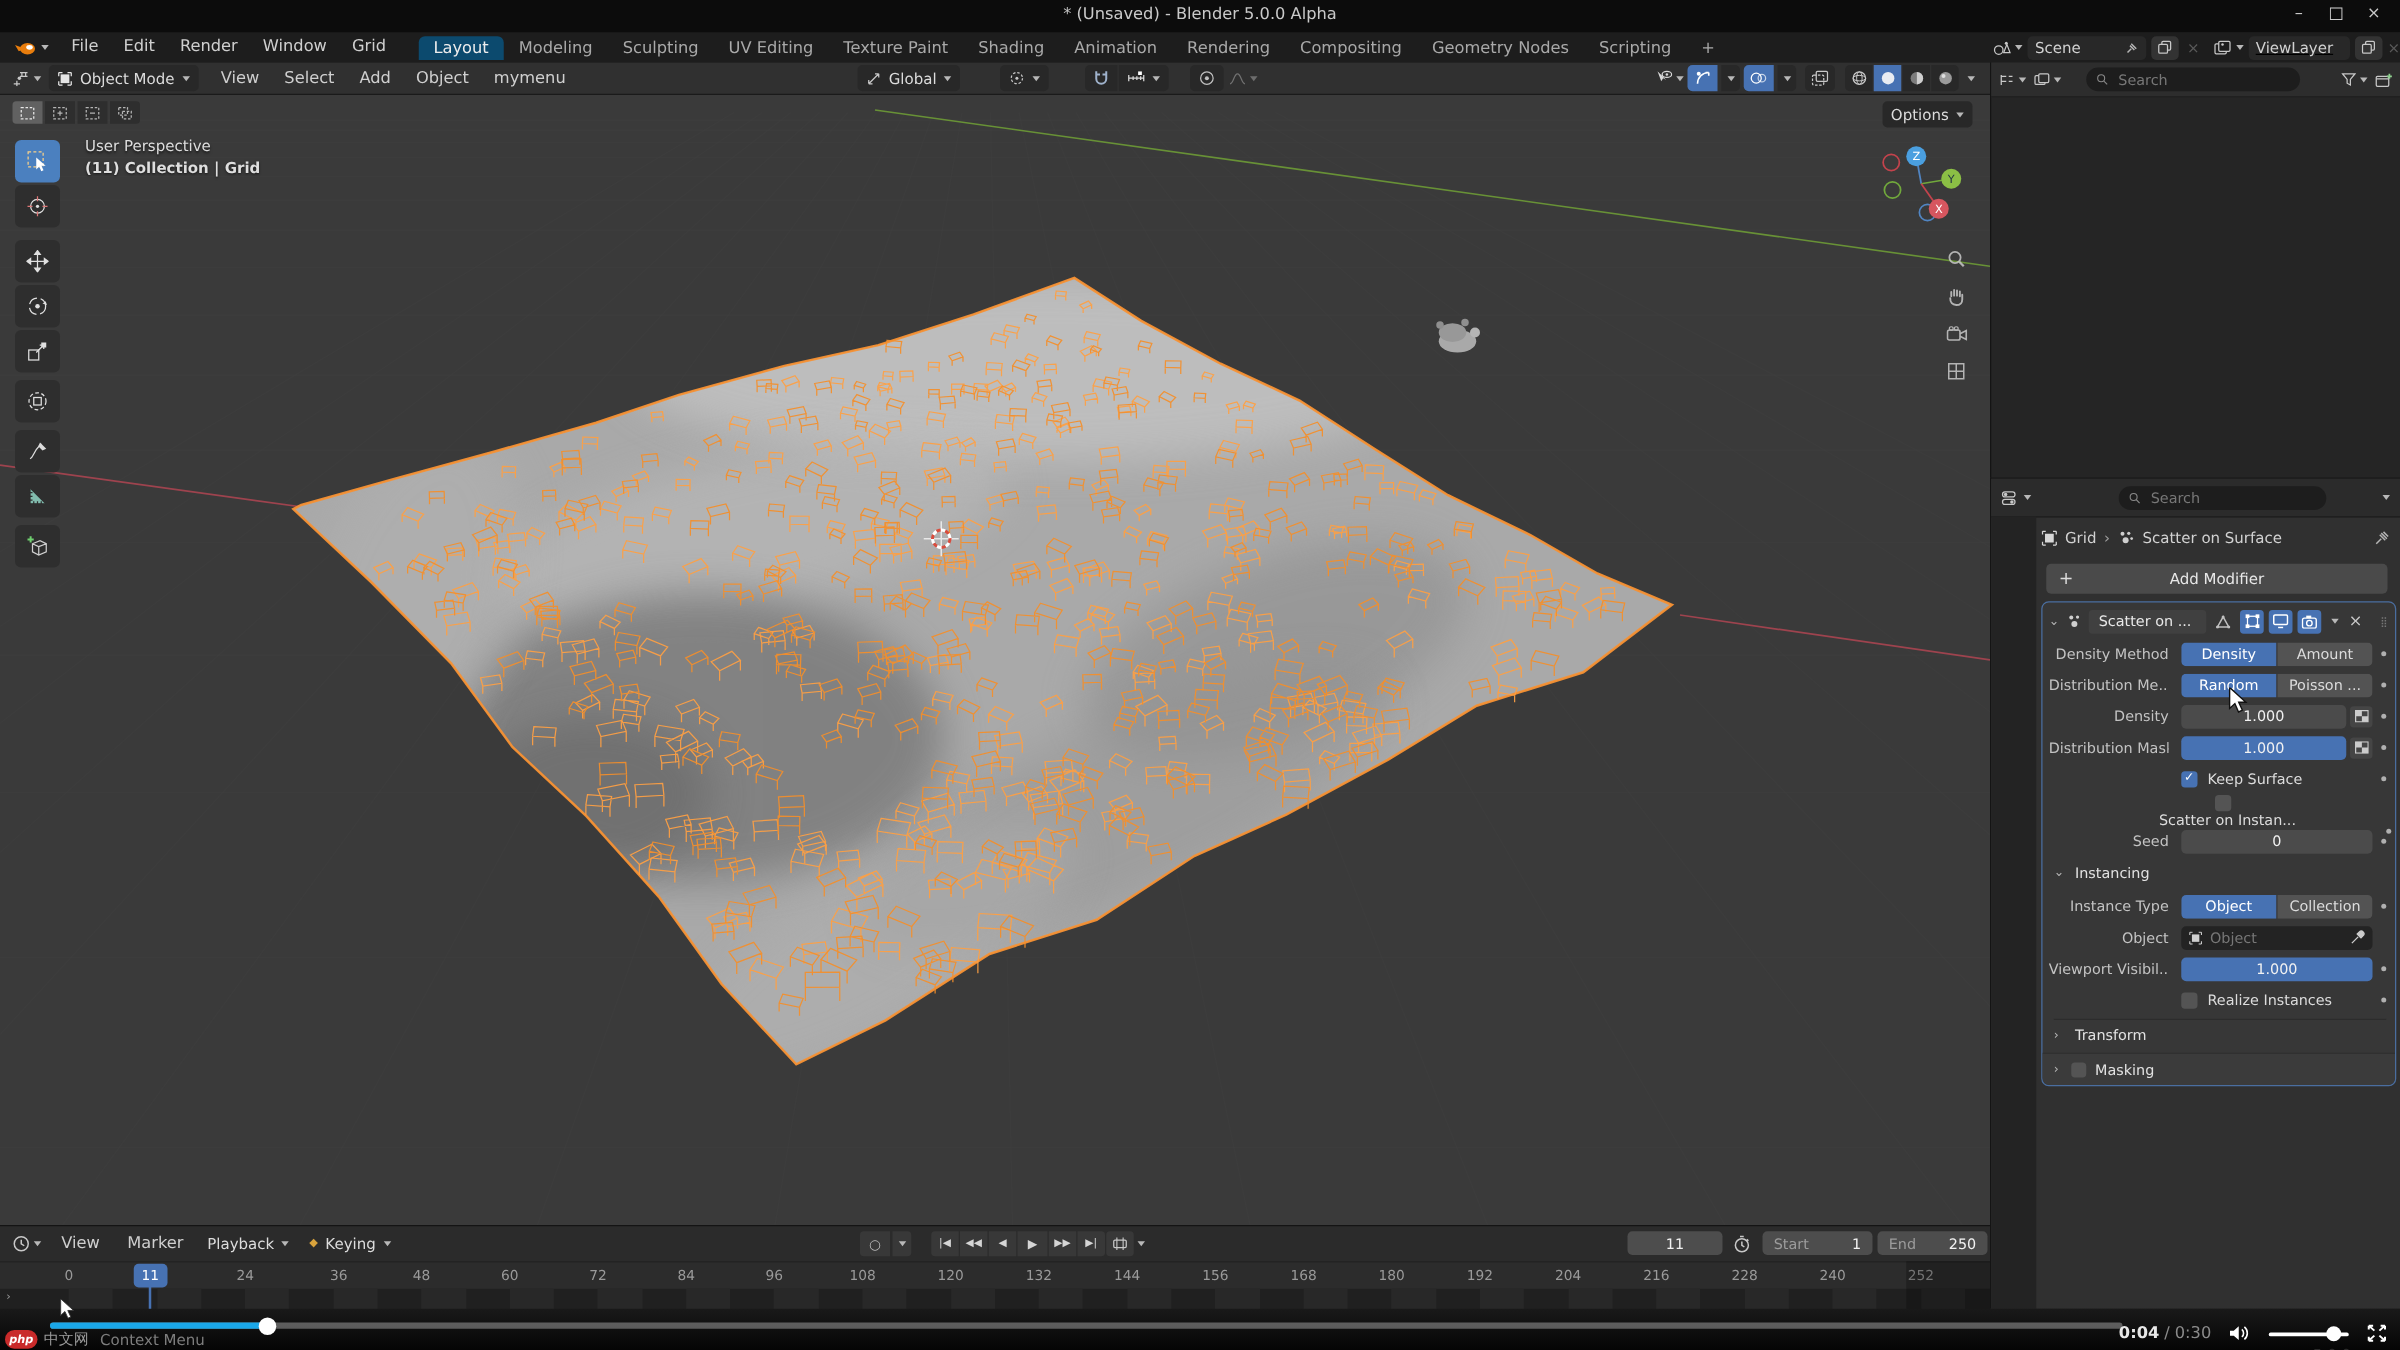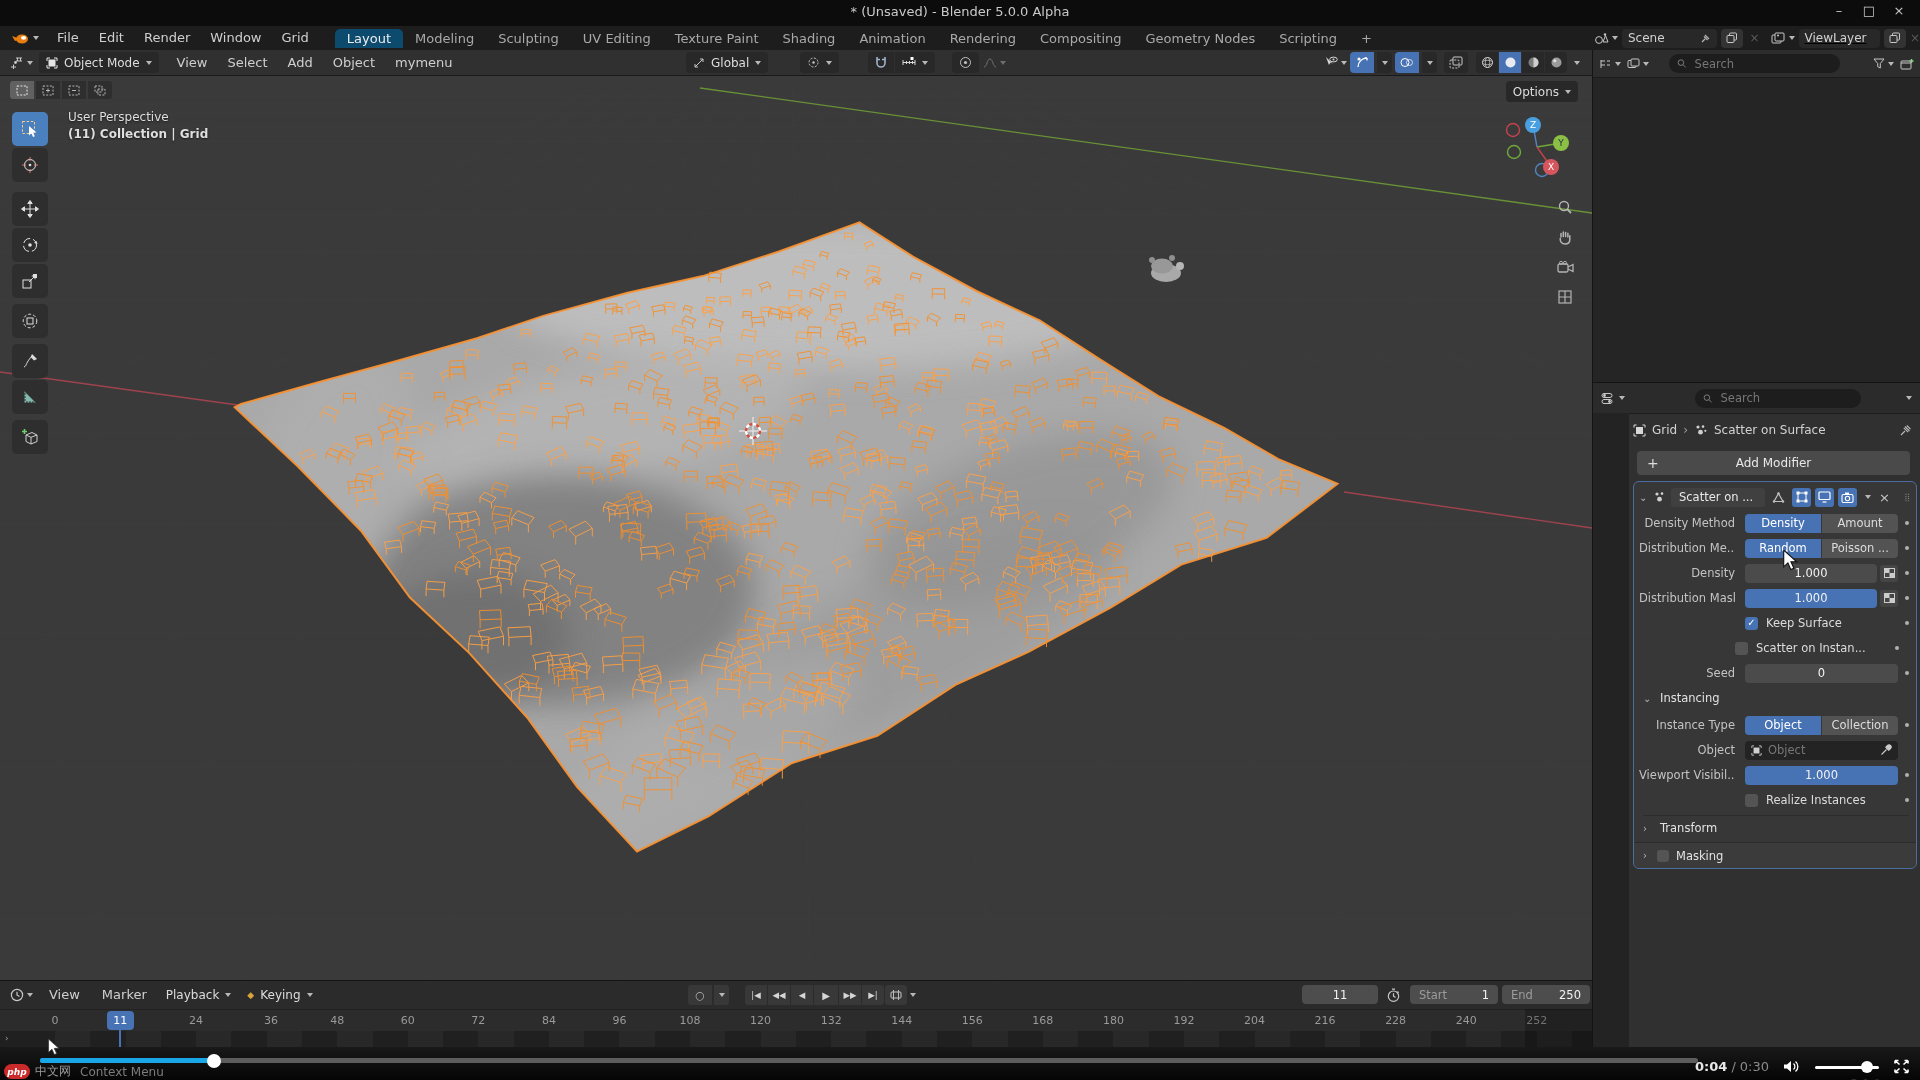--- a/index.html
+++ b/index.html
@@ -660,21 +660,21 @@
           </svg>
         </span>
       <span class="dot"></span>
     </div>
     <div class="prow" style="left:46px;top:228px;width:270px;">
       <span class="plabel"></span>
       <span class="chk on">✓</span>
       <span class="chklabel">Keep Surface</span>
       <span class="dot" style="margin-left:auto;"></span>
     </div>
-    <div class="prow" style="left:36px;top:253px;width:270px;">
+    <div class="prow" style="left:50px;top:253px;width:270px;flex-direction:column;">
       <span class="plabel"></span>
       <span class="chk"></span>
       <span class="chklabel">Scatter on Instan...</span>
       <span class="dot" style="margin-left:auto;"></span>
     </div>
     <div class="prow" style="left:46px;top:278px;width:270px;">
       <span class="plabel">Seed</span>
       <span class="field" style="position:relative;flex:1;">0</span>
       <span class="dot"></span>
     </div>

